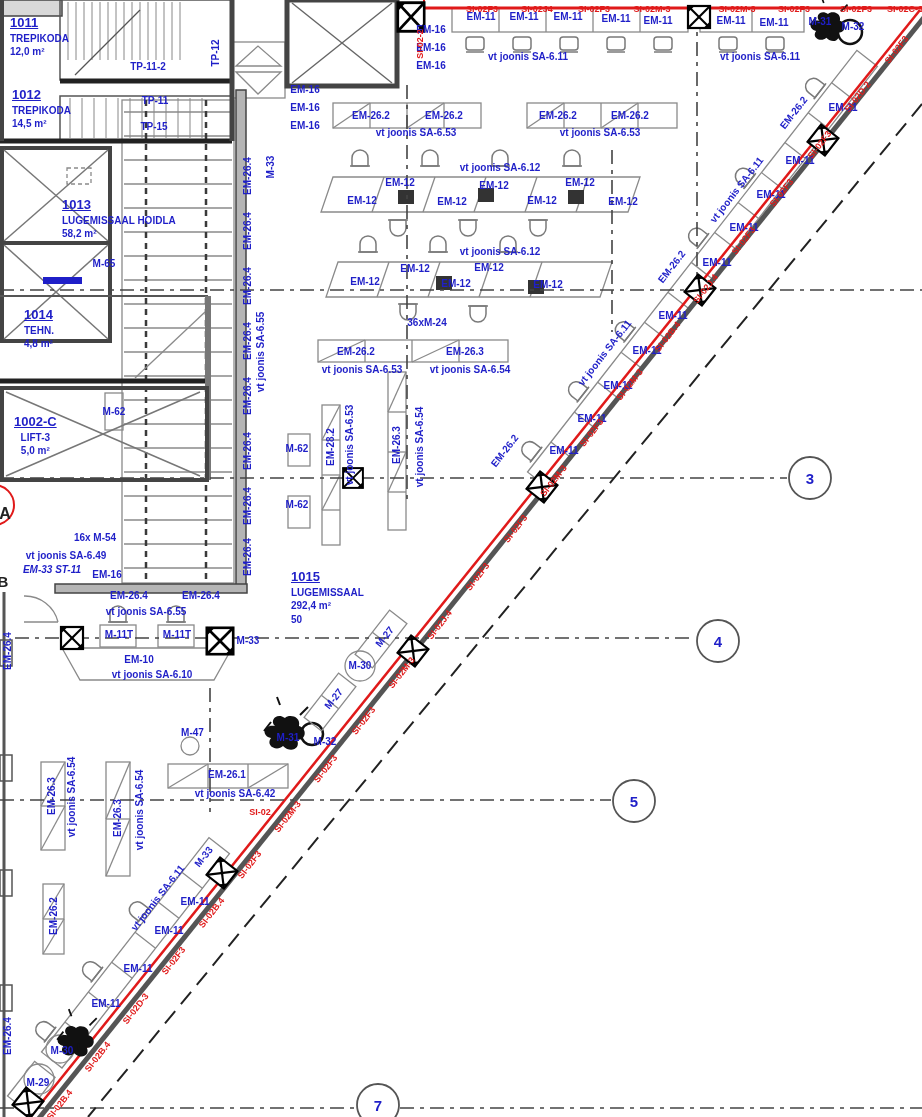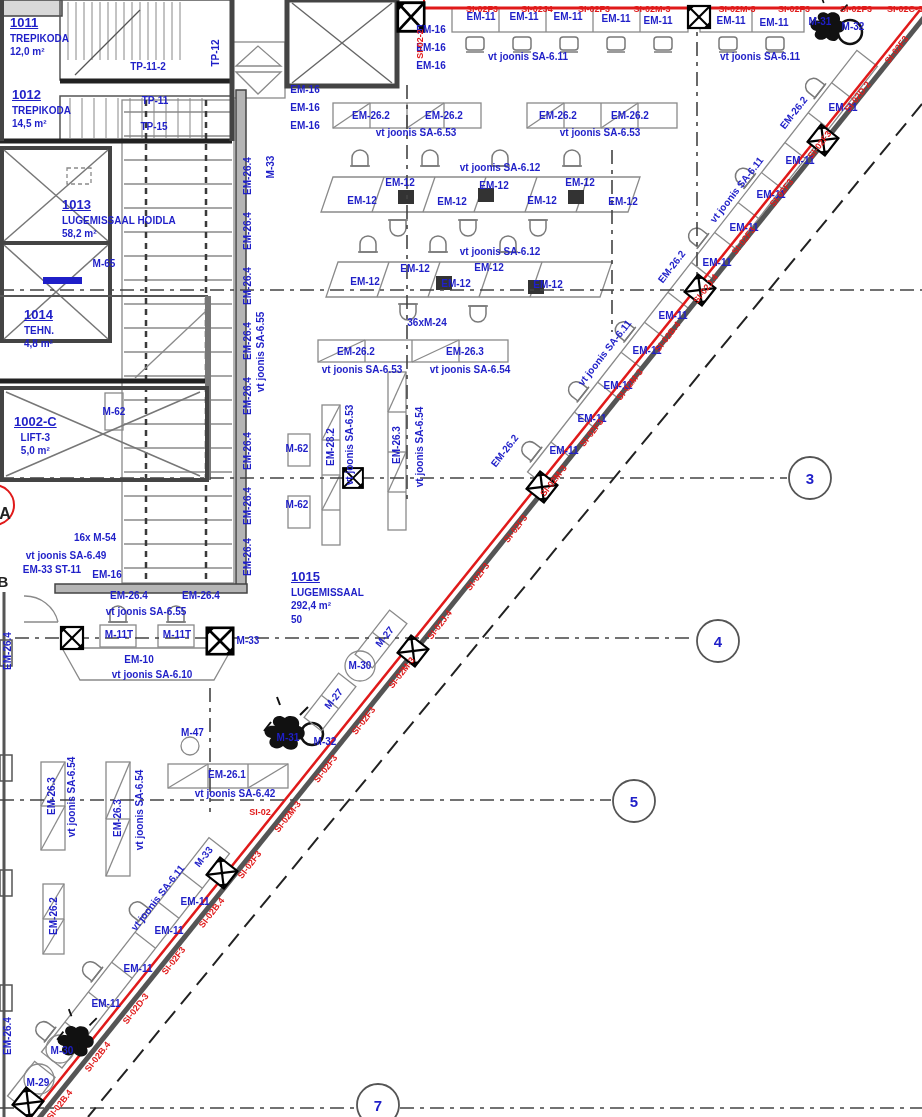--- a/index.html
+++ b/index.html
@@ -420,21 +420,21 @@
       <div class="plan-label" style="left: 356px; top: 352px; font-size: 10px; color: rgb(31, 31, 200); transform: translate(-50%, -50%) rotate(0deg);">EM-26.2</div>
       <div class="plan-label" style="left: 465px; top: 352px; font-size: 10px; color: rgb(31, 31, 200); transform: translate(-50%, -50%) rotate(0deg);">EM-26.3</div>
       <div class="plan-label" style="left: 362px; top: 370px; font-size: 10px; color: rgb(31, 31, 200); transform: translate(-50%, -50%) rotate(0deg);">vt joonis SA-6.53</div>
       <div class="plan-label" style="left: 470px; top: 370px; font-size: 10px; color: rgb(31, 31, 200); transform: translate(-50%, -50%) rotate(0deg);">vt joonis SA-6.54</div>
       <div class="plan-label" style="left: 331px; top: 447px; font-size: 10px; color: rgb(31, 31, 200); transform: translate(-50%, -50%) rotate(-90deg);">EM-28.2</div>
       <div class="plan-label" style="left: 350px; top: 445px; font-size: 10px; color: rgb(31, 31, 200); transform: translate(-50%, -50%) rotate(-90deg);">vt joonis SA-6.53</div>
       <div class="plan-label" style="left: 397px; top: 445px; font-size: 10px; color: rgb(31, 31, 200); transform: translate(-50%, -50%) rotate(-90deg);">EM-26.3</div>
       <div class="plan-label" style="left: 420px; top: 447px; font-size: 10px; color: rgb(31, 31, 200); transform: translate(-50%, -50%) rotate(-90deg);">vt joonis SA-6.54</div>
       <div class="plan-label" style="left: 95px; top: 538px; font-size: 10px; color: rgb(31, 31, 200); transform: translate(-50%, -50%) rotate(0deg);">16x M-54</div>
       <div class="plan-label" style="left: 66px; top: 556px; font-size: 10px; color: rgb(31, 31, 200); transform: translate(-50%, -50%) rotate(0deg);">vt joonis SA-6.49</div>
-      <div class="plan-label" style="left: 52px; top: 570px; font-size: 10px; color: rgb(31, 31, 200); transform: translate(-50%, -50%) rotate(0deg);">EM-33 ST-11</div>
+      <div class="plan-label" style="left: 52px; top: 570px; font-size: 10px; color: rgb(31, 31, 200); transform: translate(-50%, -50%) rotate(0deg); font-style: italic;">EM-33 ST-11</div>
       <div class="plan-label" style="left: 107px; top: 575px; font-size: 10px; color: rgb(31, 31, 200); transform: translate(-50%, -50%) rotate(0deg);">EM-16</div>
       <div class="plan-label" style="left: 129px; top: 596px; font-size: 10px; color: rgb(31, 31, 200); transform: translate(-50%, -50%) rotate(0deg);">EM-26.4</div>
       <div class="plan-label" style="left: 201px; top: 596px; font-size: 10px; color: rgb(31, 31, 200); transform: translate(-50%, -50%) rotate(0deg);">EM-26.4</div>
       <div class="plan-label" style="left: 146px; top: 612px; font-size: 10px; color: rgb(31, 31, 200); transform: translate(-50%, -50%) rotate(0deg);">vt joonis SA-6.55</div>
       <div class="plan-label" style="left: 119px; top: 635px; font-size: 10px; color: rgb(31, 31, 200); transform: translate(-50%, -50%) rotate(0deg);">M-11T</div>
       <div class="plan-label" style="left: 177px; top: 635px; font-size: 10px; color: rgb(31, 31, 200); transform: translate(-50%, -50%) rotate(0deg);">M-11T</div>
       <div class="plan-label" style="left: 248px; top: 641px; font-size: 10px; color: rgb(31, 31, 200); transform: translate(-50%, -50%) rotate(0deg);">M-33</div>
       <div class="plan-label" style="left: 139px; top: 660px; font-size: 10px; color: rgb(31, 31, 200); transform: translate(-50%, -50%) rotate(0deg);">EM-10</div>
       <div class="plan-label" style="left: 152px; top: 675px; font-size: 10px; color: rgb(31, 31, 200); transform: translate(-50%, -50%) rotate(0deg);">vt joonis SA-6.10</div>
       <div class="plan-label" style="left: 8px; top: 651px; font-size: 10px; color: rgb(31, 31, 200); transform: translate(-50%, -50%) rotate(-90deg);">EM-26.4</div>

